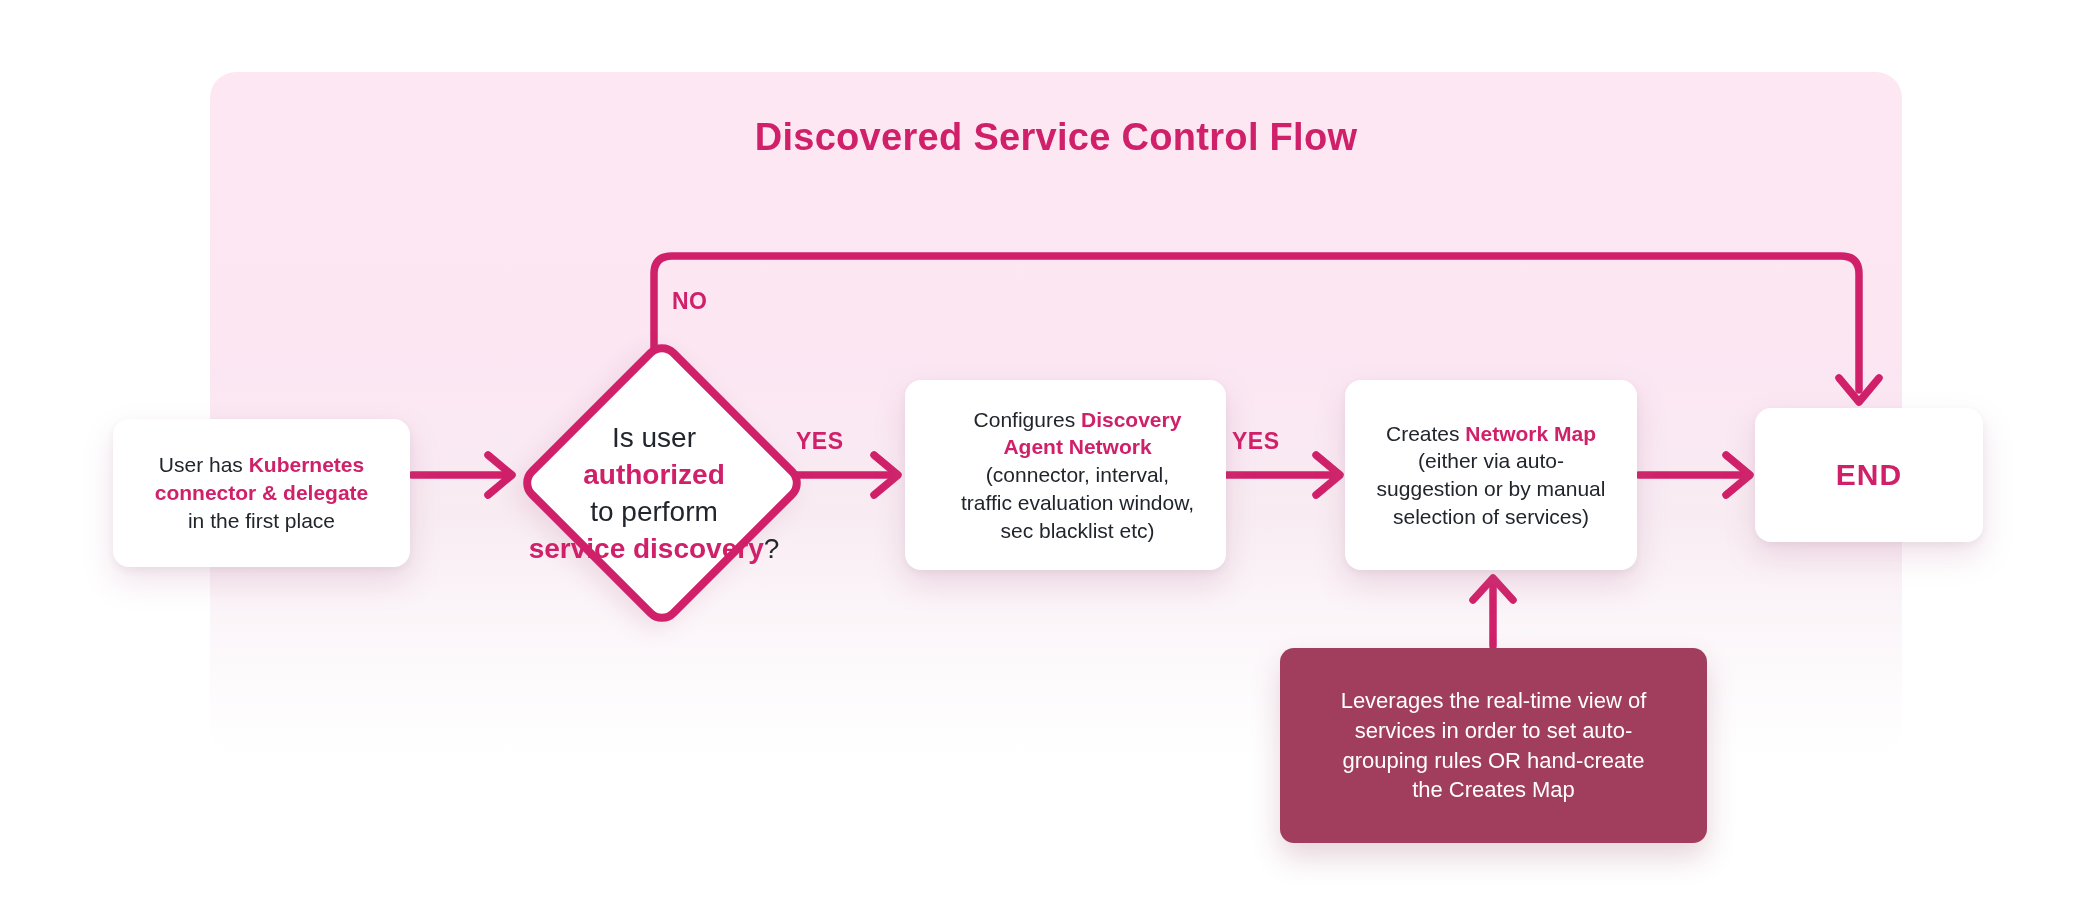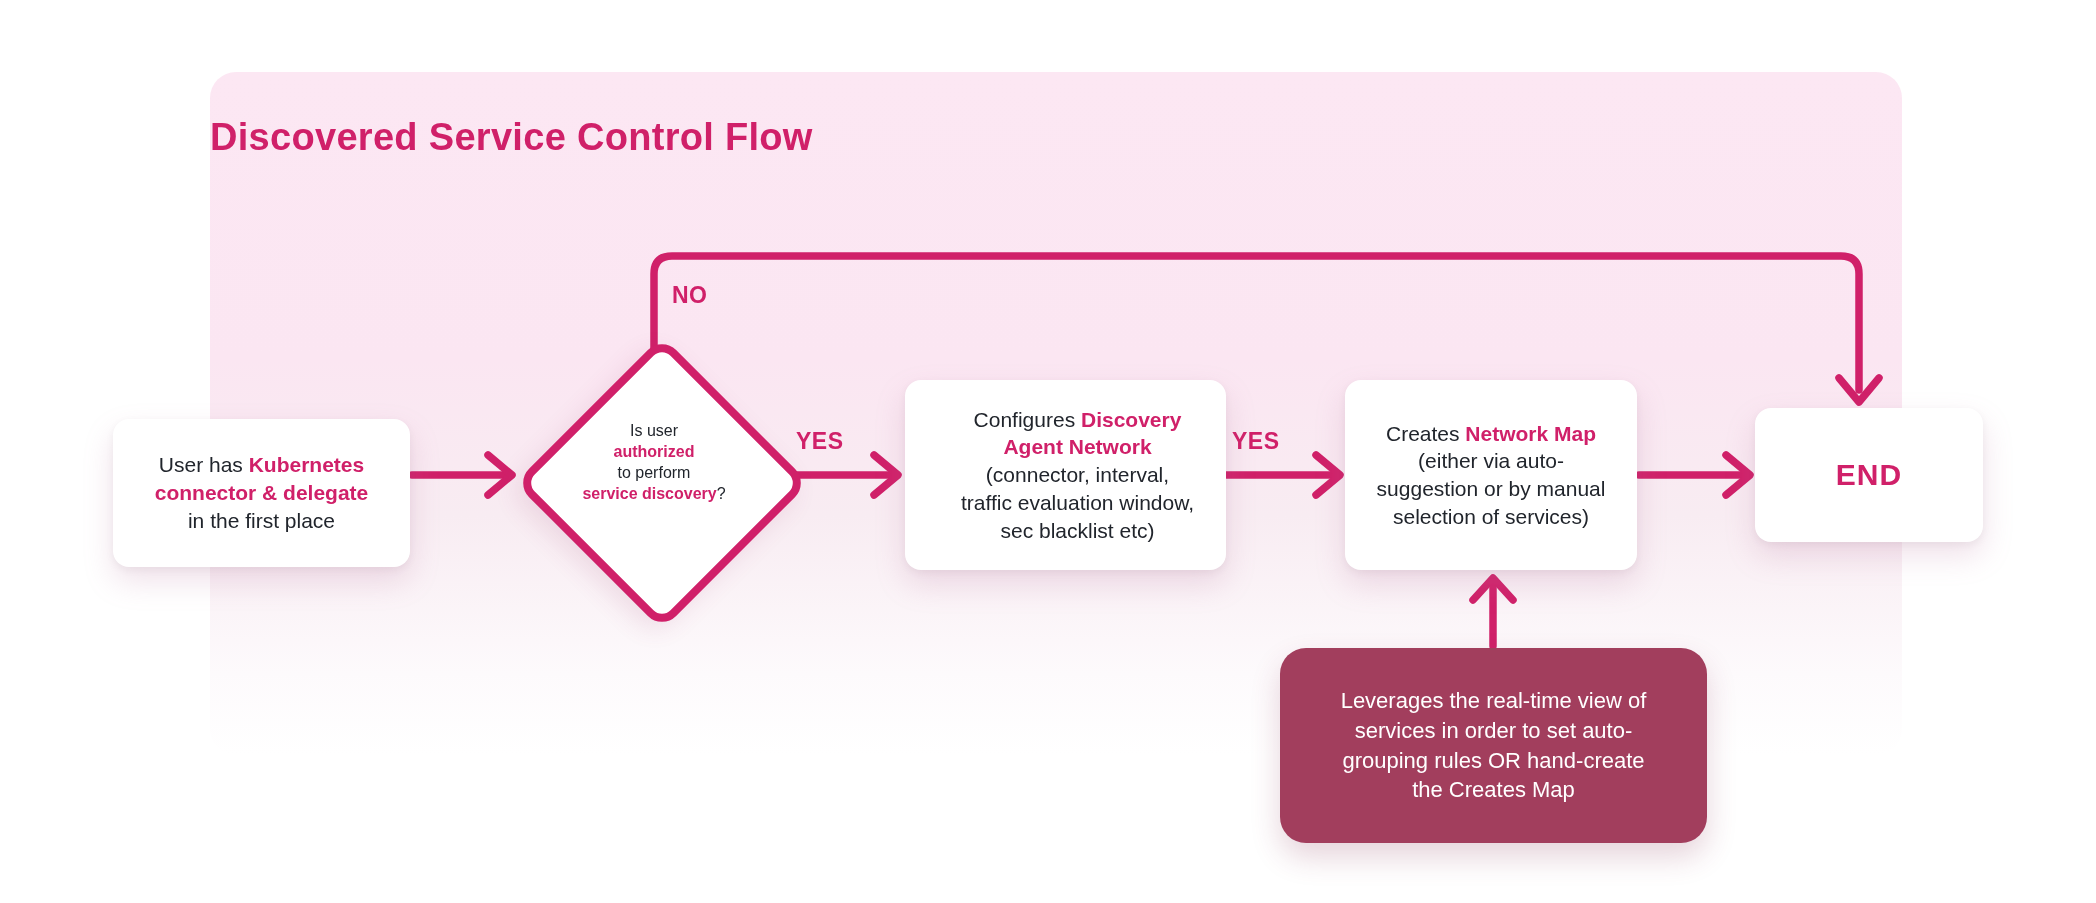--- a/index.html
+++ b/index.html
@@ -27,21 +27,21 @@
       #fbe6f2 42%,
       #f8ecf2 65%,
       #fdfafc 88%,
       #ffffff 100%);
   }
   .flow-title {
     position: absolute;
     left: 210px;
     top: 116px;
     width: 1692px;
-    text-align: left;
+    text-align: center;
     font-size: 38px;
     font-weight: 800;
     letter-spacing: 0.3px;
     color: var(--accent);
   }
   svg.wires {
     position: absolute;
     left: 0;
     top: 0;
     width: 2096px;
@@ -80,21 +80,21 @@
     border-radius: 20px;
     transform: rotate(45deg);
     box-shadow: 0 10px 24px rgba(160, 60, 110, 0.12);
   }
   .diamond-text {
     position: absolute;
     left: 524px;
     top: 420px;
     width: 260px;
     text-align: center;
-    font-size: 16px;
+    font-size: 28px;
     line-height: 1.32;
     color: var(--body-text);
   }
   .edge-label {
     position: absolute;
     font-size: 23px;
     font-weight: 800;
     letter-spacing: 0.5px;
     color: var(--accent);
   }
@@ -103,21 +103,21 @@
     font-weight: 800;
     letter-spacing: 1px;
     color: var(--accent);
   }
   .note-box {
     position: absolute;
     left: 1280px;
     top: 648px;
     width: 427px;
     height: 195px;
-    border-radius: 26px;
+    border-radius: 14px;
     background: var(--note-background);
     color: #ffffff;
     display: flex;
     align-items: center;
     justify-content: center;
     text-align: center;
     font-size: 22px;
     font-weight: 500;
     line-height: 1.36;
     box-shadow: 0 14px 30px rgba(130, 40, 75, 0.20);
@@ -162,21 +162,21 @@
   </div>
 
   <div class="diamond-shape"></div>
   <div class="diamond-text">
     <span>Is user</span><br>
     <span class="em">authorized</span><br>
     <span>to perform</span><br>
     <span class="em">service discovery</span><span>?</span>
   </div>
 
-  <div class="edge-label" style="left:672px; top:282px;">NO</div>
+  <div class="edge-label" style="left:672px; top:288px;">NO</div>
   <div class="edge-label" style="left:796px; top:428px;">YES</div>
   <div class="edge-label" style="left:1232px; top:428px;">YES</div>
 
   <div class="node" style="left:905px; top:380px; width:297px; height:190px;padding-left:24px;">
     <div class="node-text">
       <span>Configures </span><span class="em">Discovery</span><br>
       <span class="em">Agent Network</span><br>
       <span>(connector, interval,</span><br>
       <span>traffic evaluation window,</span><br>
       <span>sec blacklist etc)</span>

